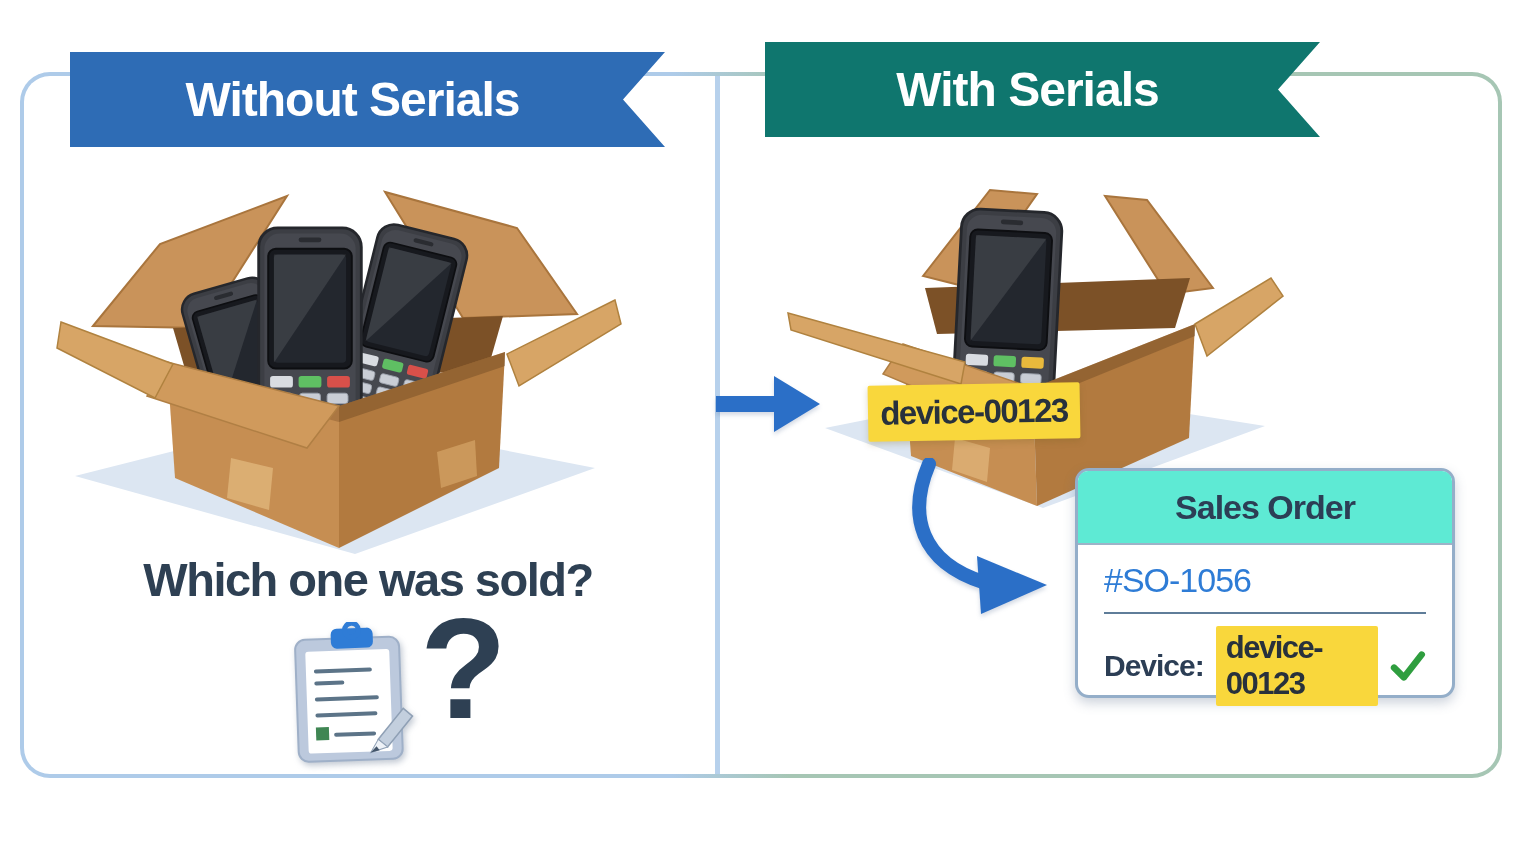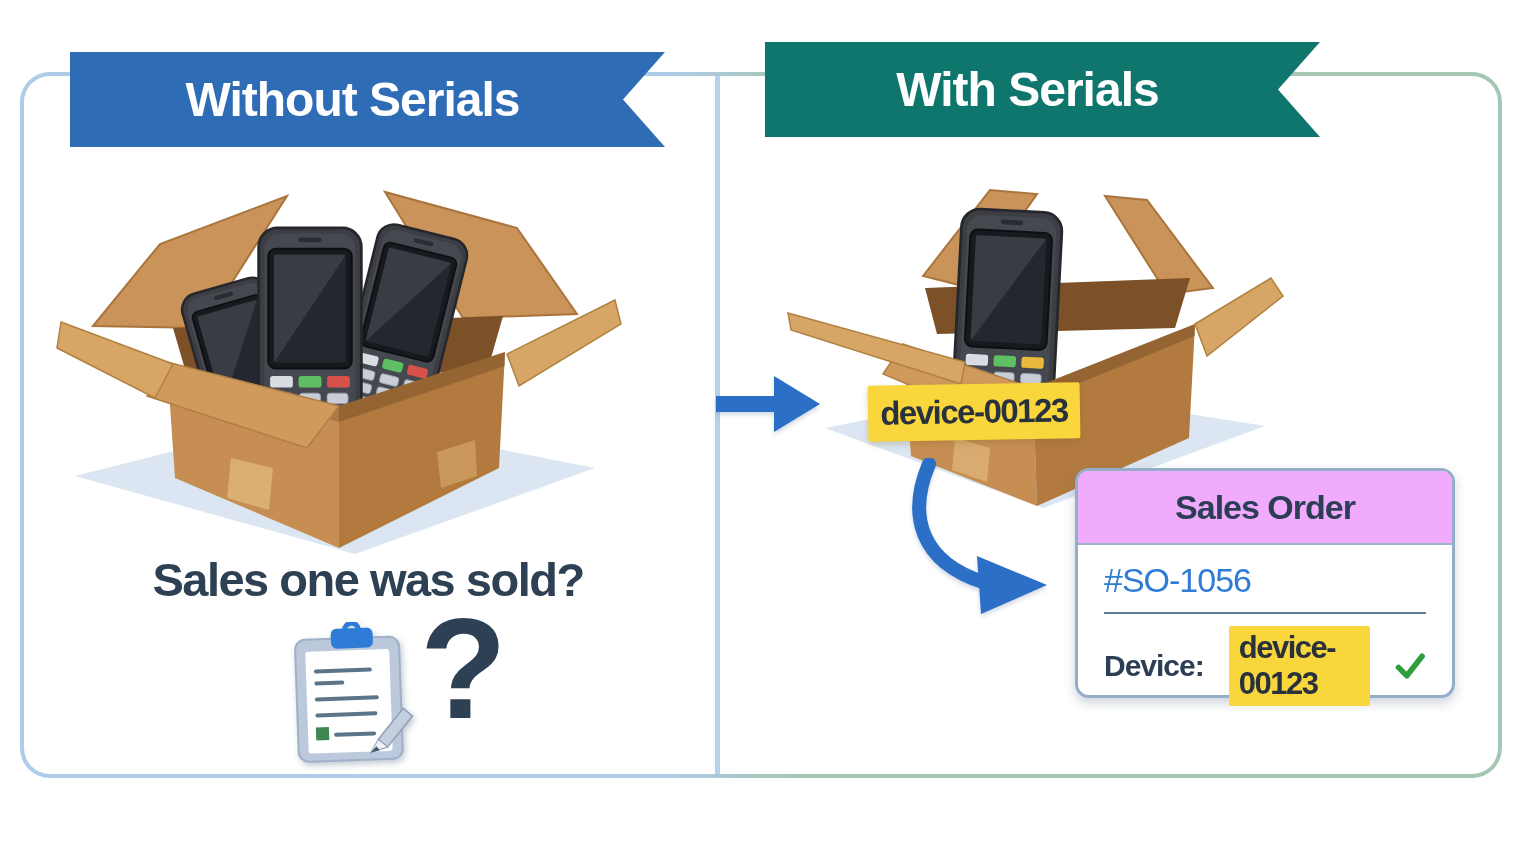--- a/index.html
+++ b/index.html
@@ -44,28 +44,28 @@
     box-shadow:0 3px 6px rgba(120,100,30,.25);
   }
 
   
   .so-card{
     left:1075px;top:468px;width:380px;height:230px;background:#ffffff;
     border:3px solid #94aec9;border-radius:14px;box-sizing:border-box;
     box-shadow:0 5px 12px rgba(90,110,140,.3);z-index:5;
   }
   .so-header{
-    height:72px;background:#f0abfc;border-bottom:2px solid #9db3c8;
+    height:72px;background:#5eead4;border-bottom:2px solid #9db3c8;
     border-radius:10px 10px 0 0;display:flex;align-items:center;justify-content:center;
     color:#2c3e55;font-weight:700;font-size:34px;letter-spacing:-1px;
   }
   .so-body{padding:10px 26px 0 26px;}
   .so-number{color:#2e7cd6;font-weight:400;font-size:34px;letter-spacing:-1px;margin-top:6px;}
   .so-divider{border:none;border-top:2px solid #5f7d99;margin:12px 0 12px 0;}
-  .so-device-row{display:flex;align-items:center;gap:25px;}
+  .so-device-row{display:flex;align-items:center;gap:12px;}
   .so-device-label{color:#2c3e55;font-weight:700;font-size:30px;letter-spacing:-1px;}
   .so-device-value{
     background:#f9d73c;color:#28313c;font-weight:700;font-size:31px;letter-spacing:-1.5px;
     padding:4px 10px;border-radius:2px;
   }
   .arrow-shadow{filter:drop-shadow(0 3px 2px rgba(40,70,120,.2));}
 </style>
 </head>
 <body>
 
@@ -123,21 +123,21 @@
   <polygon points="284,230 450,176 444,292 284,372" fill="#b27a3f"></polygon>
   <polygon points="112,186 284,230 284,246 112,200" fill="#8a5c2e" opacity="0.45"></polygon>
   <polygon points="284,230 450,176 450,190 284,246" fill="#6f4a24" opacity="0.45"></polygon>
   <polygon points="112,186 284,230 252,272 92,220" fill="#d09a5c" stroke="#b07f44" stroke-width="1.5"></polygon>
   <polygon points="6,146 118,188 100,222 2,172" fill="#d7a566" stroke="#b0823f" stroke-width="1.5"></polygon>
   <polygon points="560,124 452,178 464,210 566,148" fill="#d7a566" stroke="#b0823f" stroke-width="1.5"></polygon>
   <polygon points="176,282 218,292 214,334 172,322" fill="#e2b87e" opacity="0.75"></polygon>
   <polygon points="382,276 420,264 422,300 386,312" fill="#d8a96a" opacity="0.65"></polygon>
 </svg>
 
-<div class="abs question-heading">Sales one was sold?</div>
+<div class="abs question-heading">Which one was sold?</div>
 
 <svg class="abs" style="left:287px;top:622px;filter:drop-shadow(2px 3px 3px rgba(80,100,130,.35));" width="140" height="145" viewBox="0 0 140 145">
   <g transform="rotate(-2 70 80)">
     <rect x="10" y="16" width="104" height="122" rx="10" fill="#bcc9dd" stroke="#9fb0c8" stroke-width="2"></rect>
     <rect x="20" y="28" width="84" height="102" rx="3" fill="#ffffff"></rect>
     <rect x="46" y="6" width="42" height="20" rx="6" fill="#2f7cd6"></rect>
     <circle cx="67" cy="8" r="7" fill="none" stroke="#2f7cd6" stroke-width="5"></circle>
     <g stroke="#5c7488" stroke-width="4" stroke-linecap="round">
       <line x1="30" y1="48" x2="84" y2="48"></line>
       <line x1="30" y1="60" x2="56" y2="60"></line>

